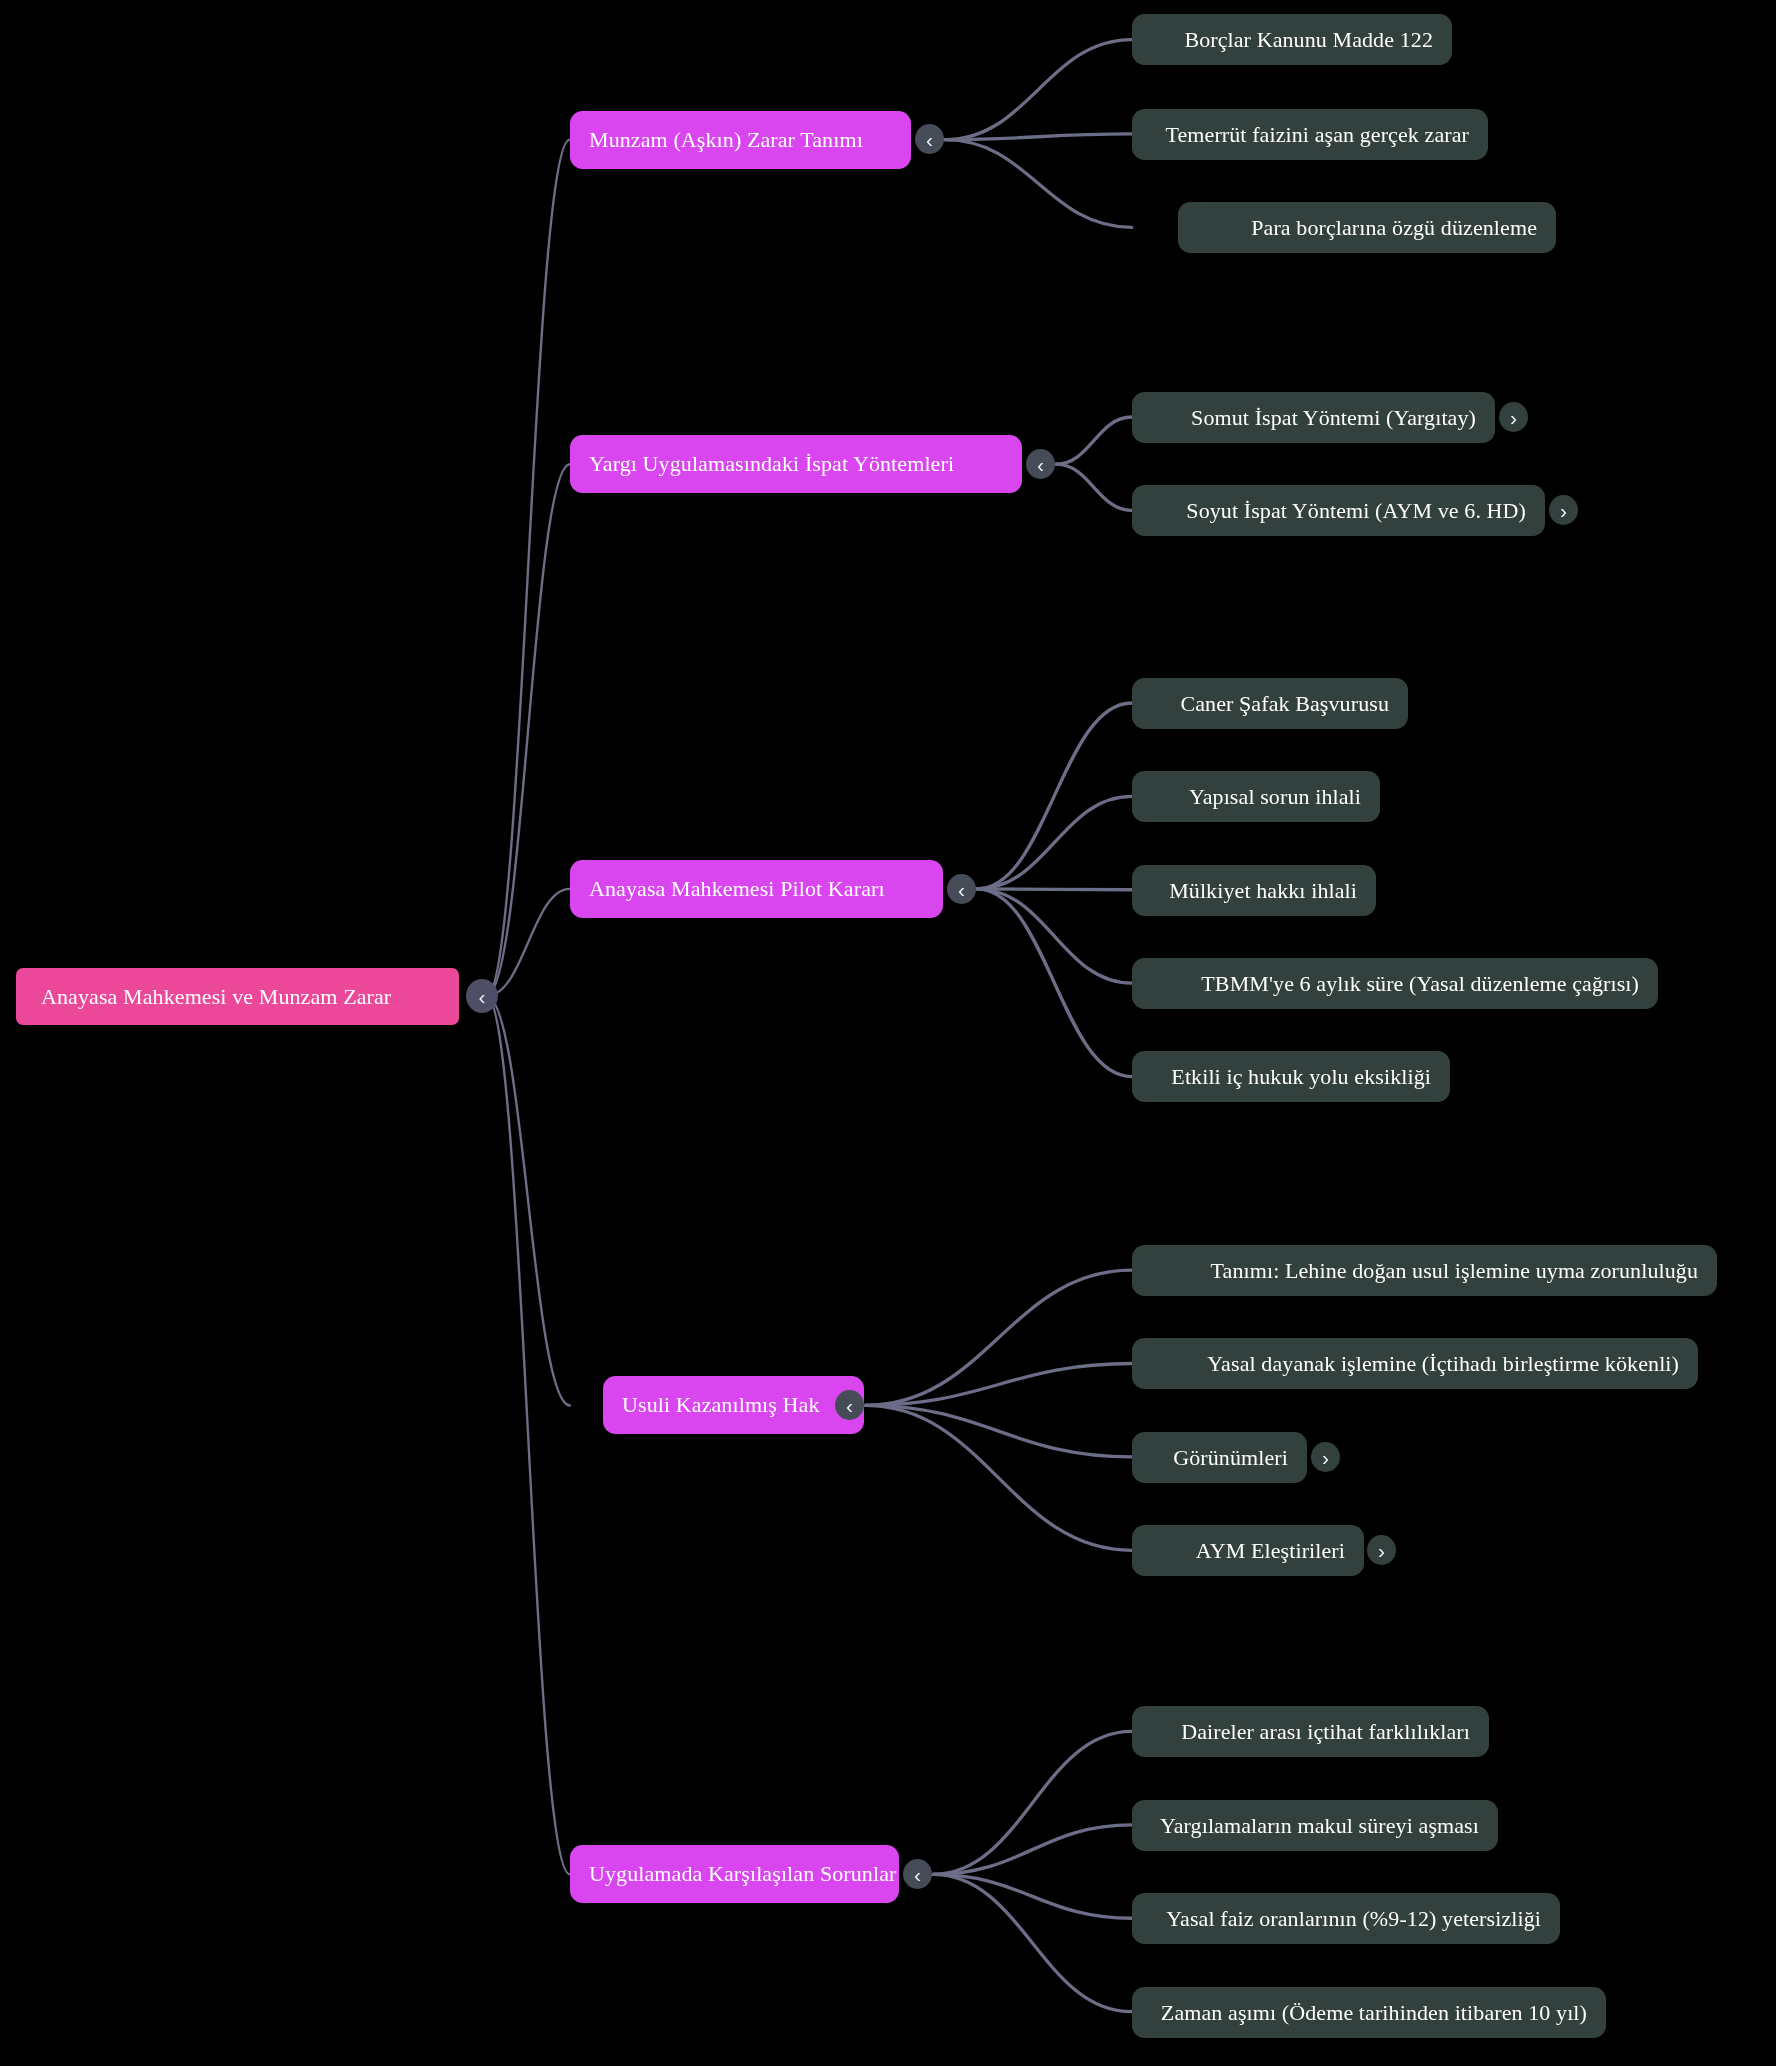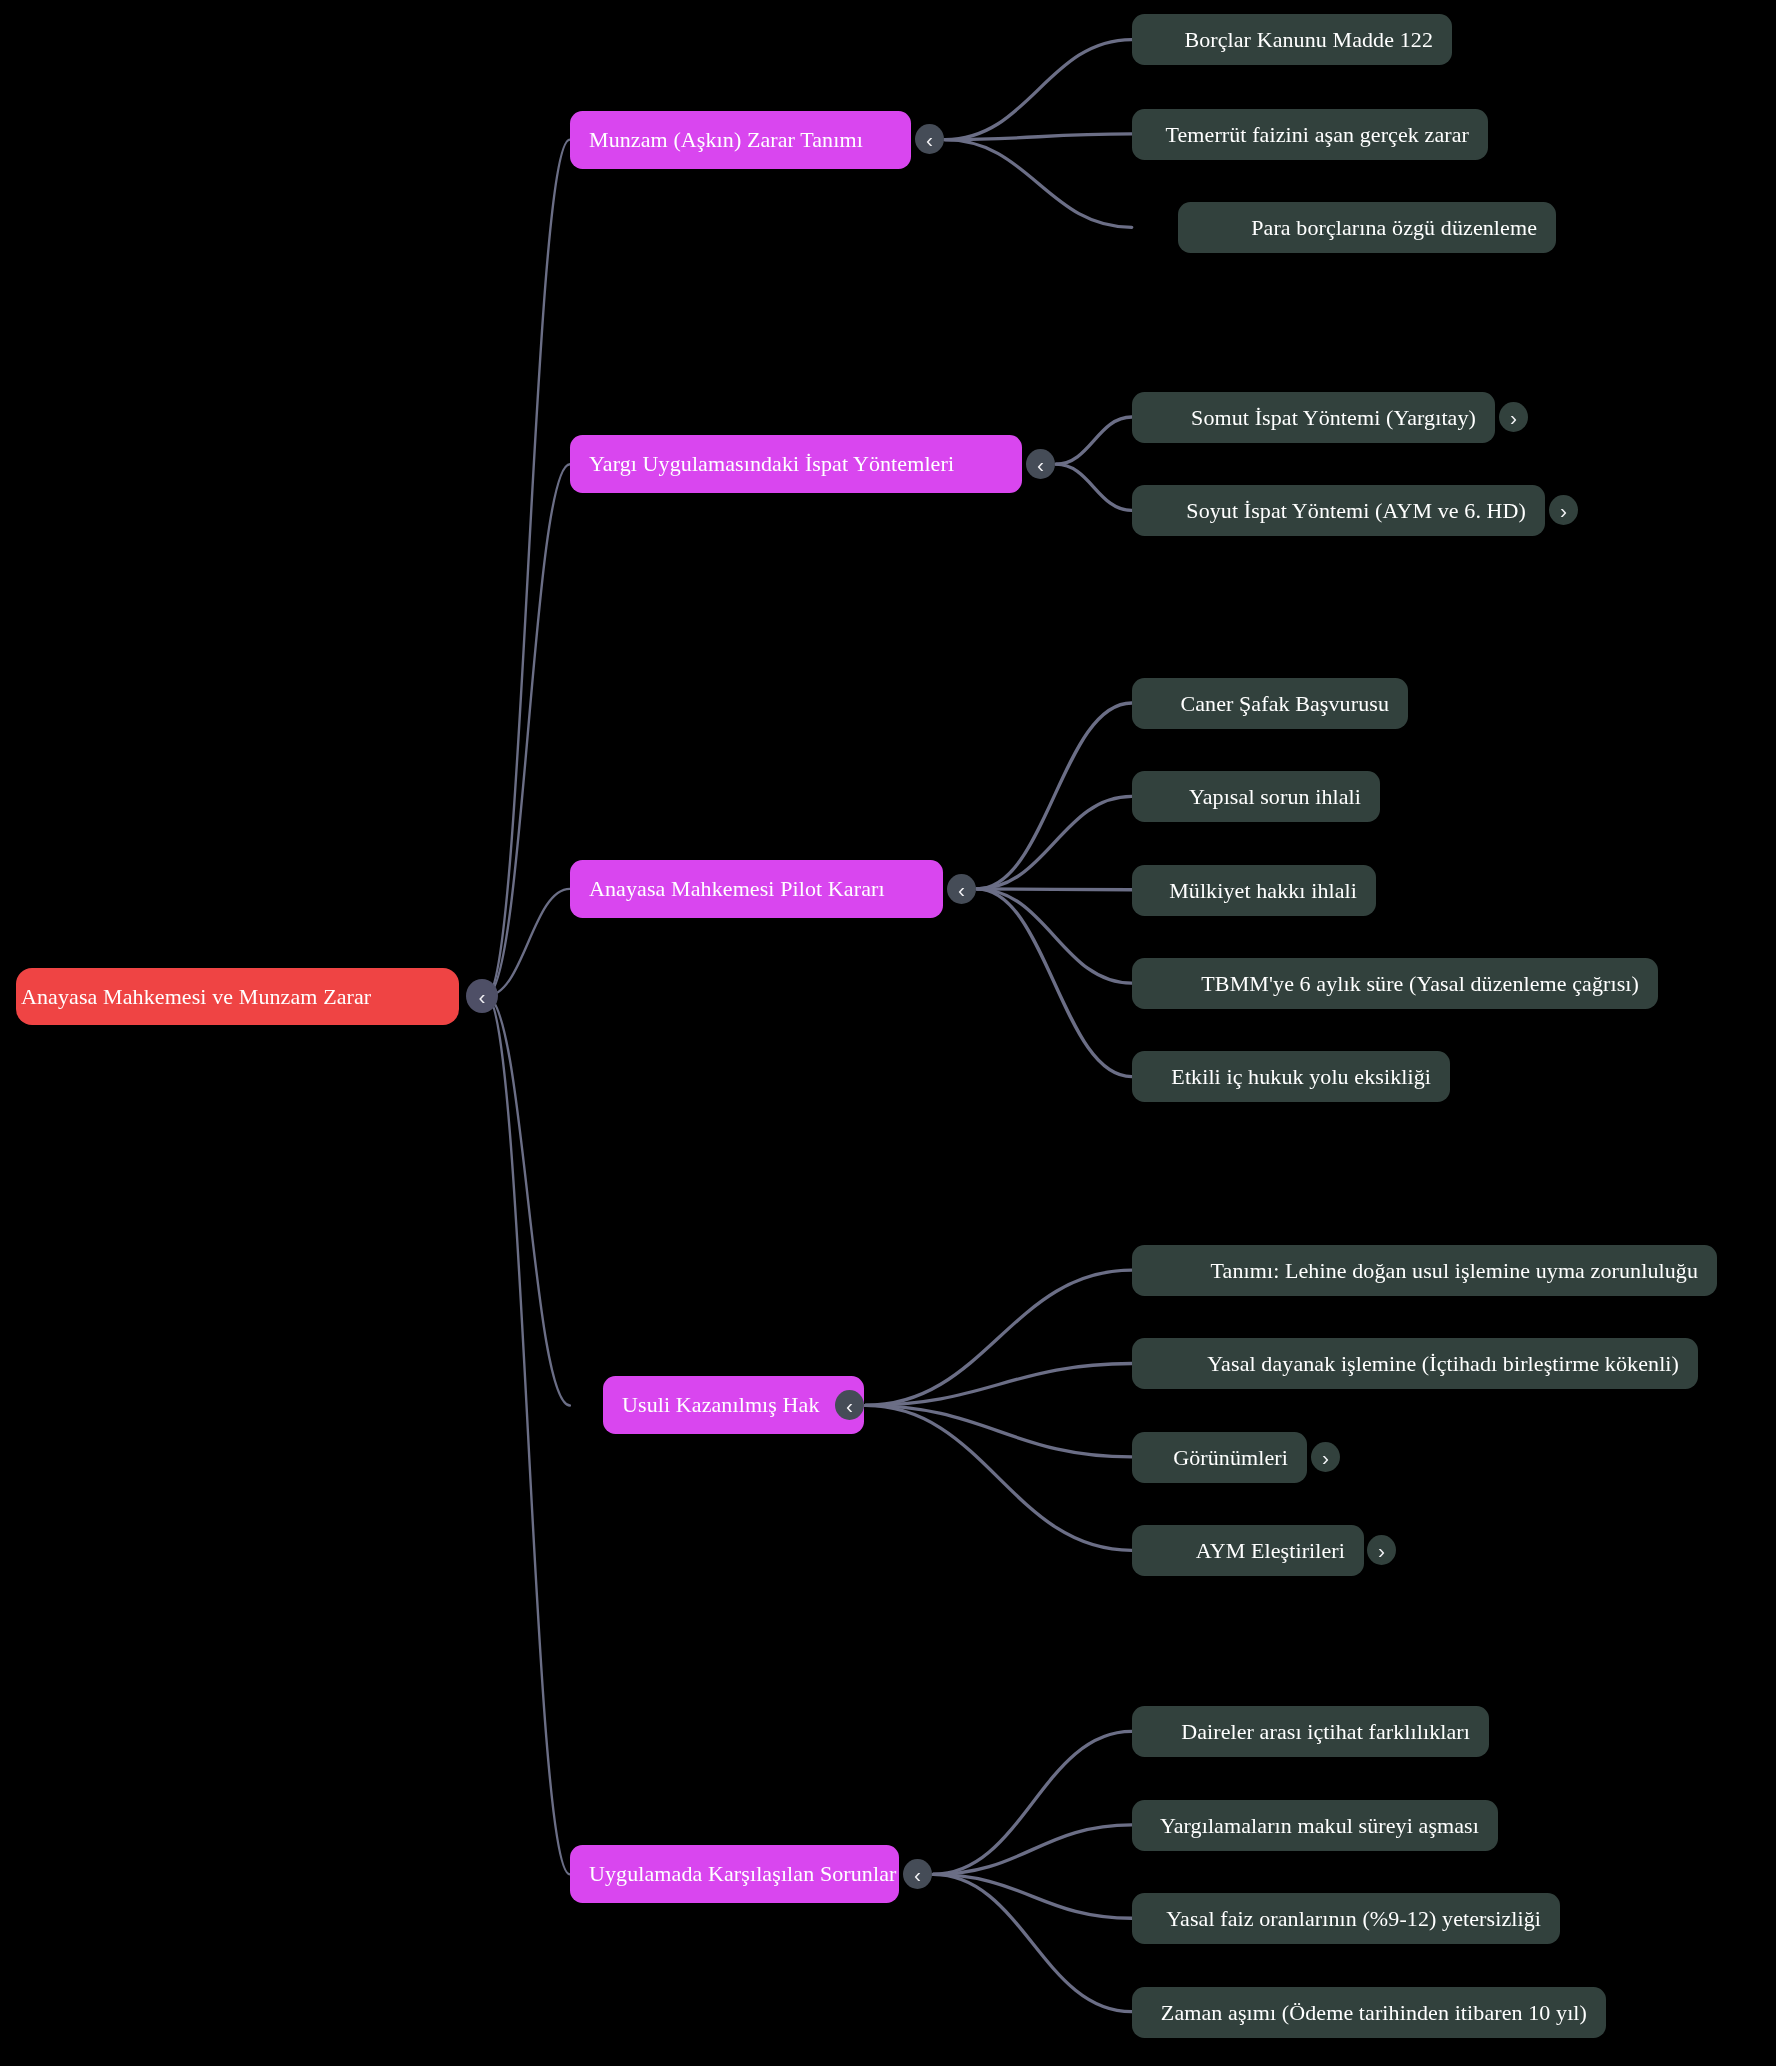--- a/index.html
+++ b/index.html
@@ -15,24 +15,24 @@
     position:absolute;
     box-sizing:border-box;
     display:flex;align-items:center;
     border-radius:12.4px;
     color:#ffffff;
     white-space:nowrap;
     letter-spacing:0.1px;
   }
   .node .label{display:block;width:100%;}
   .node.root{
-    background:#ef4444;
+    background:#ec4899;
     font-size:22px;
-    padding:0 5px;
-    border-radius:16px;
+    padding:0 25px;
+    border-radius:7px;
   }
   .node.branch{
     background:#d946ef;
     font-size:22px;
     padding:0 19px;
     border-radius:12.4px;
   }
   .node.leaf{
     background:#32413d;
     font-size:22px;

